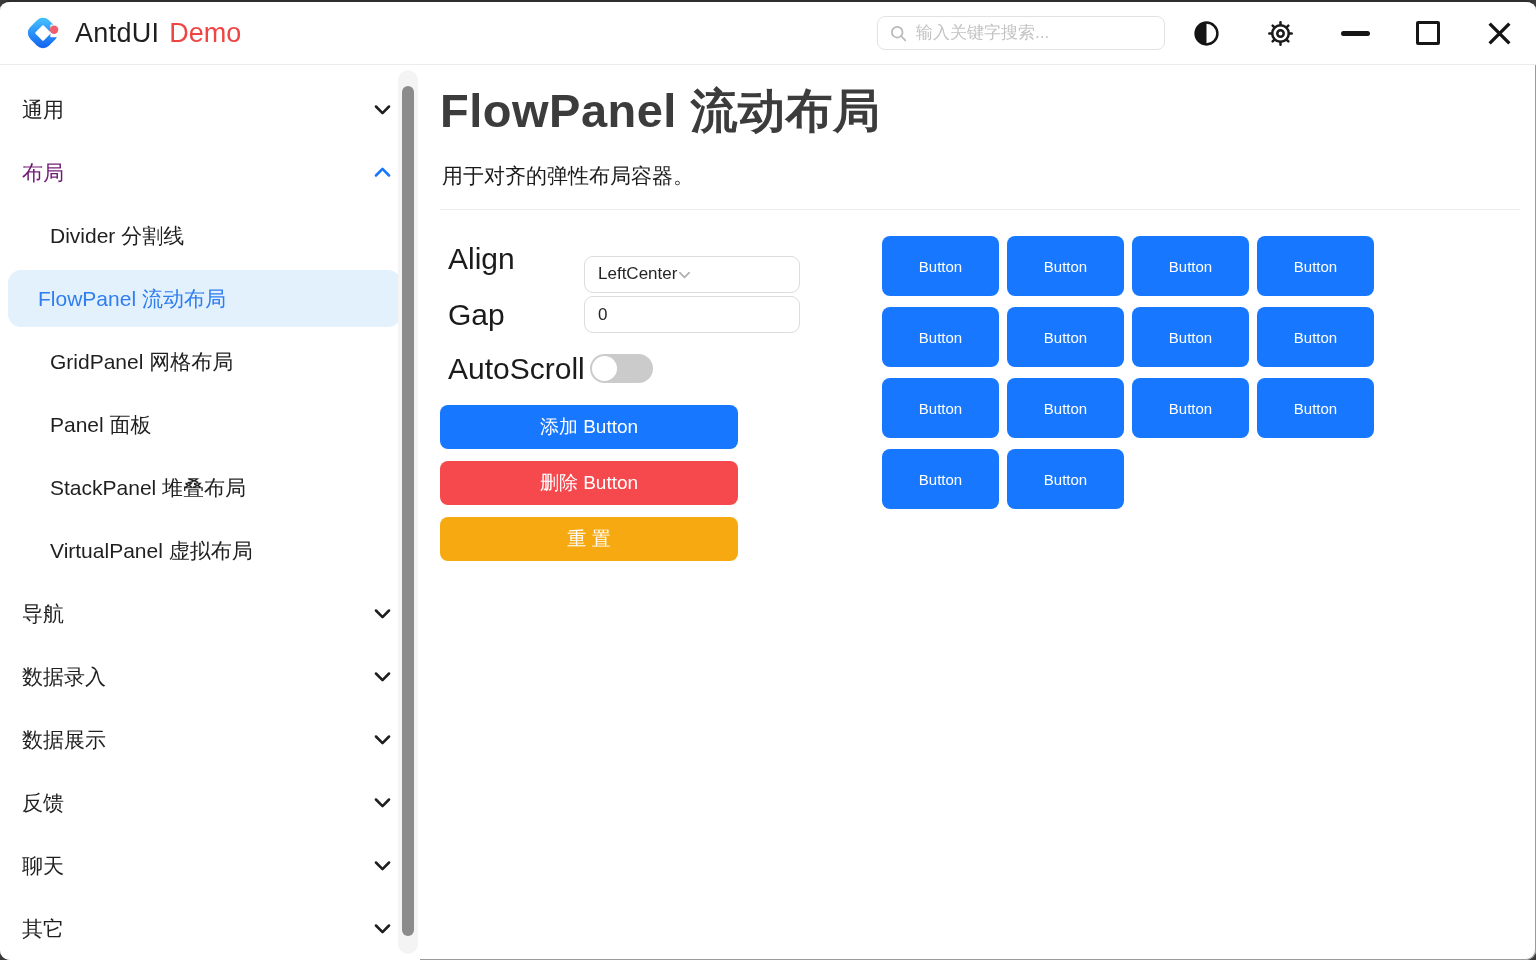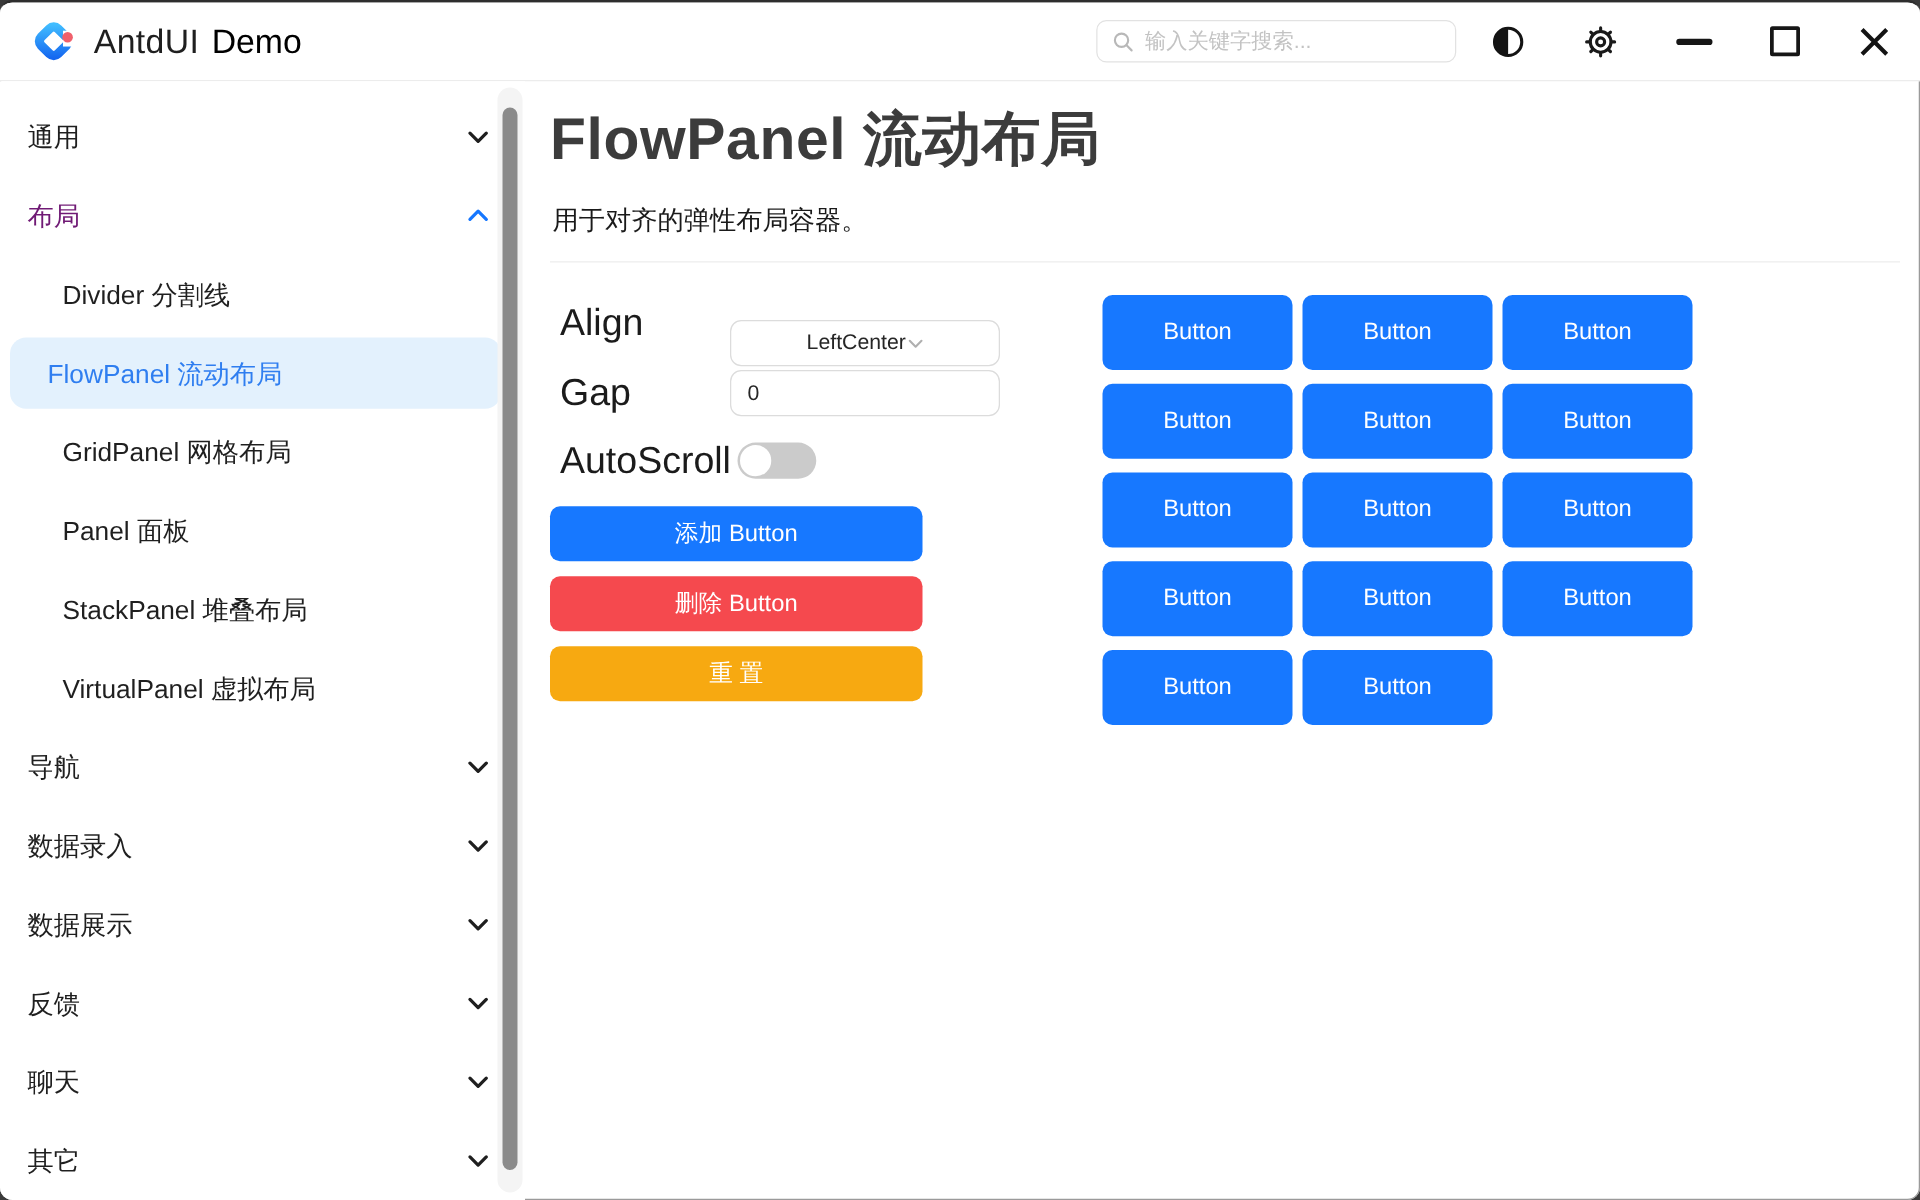--- a/index.html
+++ b/index.html
@@ -3,21 +3,21 @@
 <meta charset="utf-8">
 <style>
   * { margin:0; padding:0; box-sizing:border-box; }
   html,body { width:1536px; height:960px; background:#3a3a3a; font-family:"Liberation Sans","DejaVu Sans",sans-serif; }
   .window { position:relative; width:1536px; height:960px; background:#ffffff; border-radius:10px; overflow:hidden; border-top:2px solid #2e2e2e; box-shadow:0 0 0 1px #9a9a9a inset; }
 
   
   .header { position:absolute; top:0; left:0; right:0; height:63px; display:flex; align-items:center; border-bottom:1px solid #ececec; background:#fff; padding-left:24px; padding-right:23px; }
   .logo { width:38px; height:38px; flex:0 0 auto; }
   .brand { margin-left:13px; font-size:27px; color:#1f1f1f; font-weight:500; letter-spacing:.3px; }
-  .brand-suffix { margin-left:10px; font-size:27px; color:#000000; font-weight:400; }
+  .brand-suffix { margin-left:10px; font-size:27px; color:#ef4444; font-weight:400; }
   .search-box { margin-left:auto; margin-right:28px; width:288px; height:34px; border:1px solid #e2e2e2; border-radius:8px; display:flex; align-items:center; padding:0 12px; background:#fff; }
   .search-box input { border:none; outline:none; flex:1; margin-left:9px; font-size:17px; color:#333; font-family:inherit; background:transparent; }
   .search-box input::placeholder { color:#c3c3c3; }
   .hicons { display:flex; align-items:center; gap:46px; }
   .hicon { display:flex; align-items:center; justify-content:center; cursor:pointer; }
   .min-glyph { width:29px; height:5px; background:#161616; border-radius:2.5px; }
   .max-glyph { width:24px; height:24px; border:3.4px solid #161616; border-radius:2px; }
 
   
   .sidebar { position:absolute; top:63px; left:0; width:420px; bottom:0; background:#fff; padding-top:13px; }
@@ -32,30 +32,30 @@
   
   .main { position:absolute; top:63px; left:440px; right:16px; bottom:0; }
   .page-title { position:absolute; top:15px; left:0; font-size:47px; font-weight:600; color:#3c3c3c; letter-spacing:.5px; }
   .page-subtitle { position:absolute; top:97px; left:2px; font-size:21px; color:#1a1a1a; }
   .hr { position:absolute; top:144px; left:0; right:0; height:1px; background:#ededed; }
 
   .ctl-row { position:absolute; left:8px; height:37px; display:flex; align-items:center; }
   .ctl-row.r1 { top:175px; } .ctl-row.r2 { top:231px; } .ctl-row.r3 { top:288px; height:31px; }
   .ctl-label { width:136px; font-size:30px; color:#1b1b1b; }
   .field { width:216px; height:37px; border:1px solid #dcdcdc; border-radius:9px; display:flex; align-items:center; padding:0 12px 0 13px; font-size:17px; color:#262626; background:#fff; }
-  .select-field { justify-content:center; cursor:pointer;margin-top:31px; }
+  .select-field { justify-content:flex-start; cursor:pointer;margin-top:31px; }
   .field input { border:none; outline:none; width:100%; font-size:17px; color:#262626; font-family:inherit; background:transparent; }
   .toggle { margin-left:6px; width:63px; height:29px; border-radius:15px; background:#cbcbcb; position:relative; cursor:pointer; }
   .toggle .knob { position:absolute; left:2px; top:2px; width:25px; height:25px; border-radius:50%; background:#ffffff; }
 
   .action-btn { position:absolute; left:0; width:298px; height:44px; border-radius:8px; display:flex; align-items:center; justify-content:center; color:#fff; font-size:19px; cursor:pointer; border:none; font-family:inherit; }
   .a-add { top:340px; } .a-del { top:396px; } .a-reset { top:452px; }
 
   .flow { position:absolute; left:442px; top:171px; width:570px; display:flex; flex-wrap:wrap; column-gap:8px; row-gap:11px; }
-  .flow-btn { width:152px; height:60px; border-radius:8px; display:flex; align-items:center; justify-content:center; color:#fff; font-size:19px; cursor:pointer; border:none; font-family:inherit; }
+  .flow-btn { width:117px; height:60px; border-radius:8px; display:flex; align-items:center; justify-content:center; color:#fff; font-size:15px; cursor:pointer; border:none; font-family:inherit; }
 </style>
 </head>
 <body>
 
 <div class="window">
 
   <div class="header">
     <svg class="logo" viewBox="0 0 36 36">
       <defs>
         <linearGradient id="lg1" x1="0%" y1="0%" x2="100%" y2="100%">

